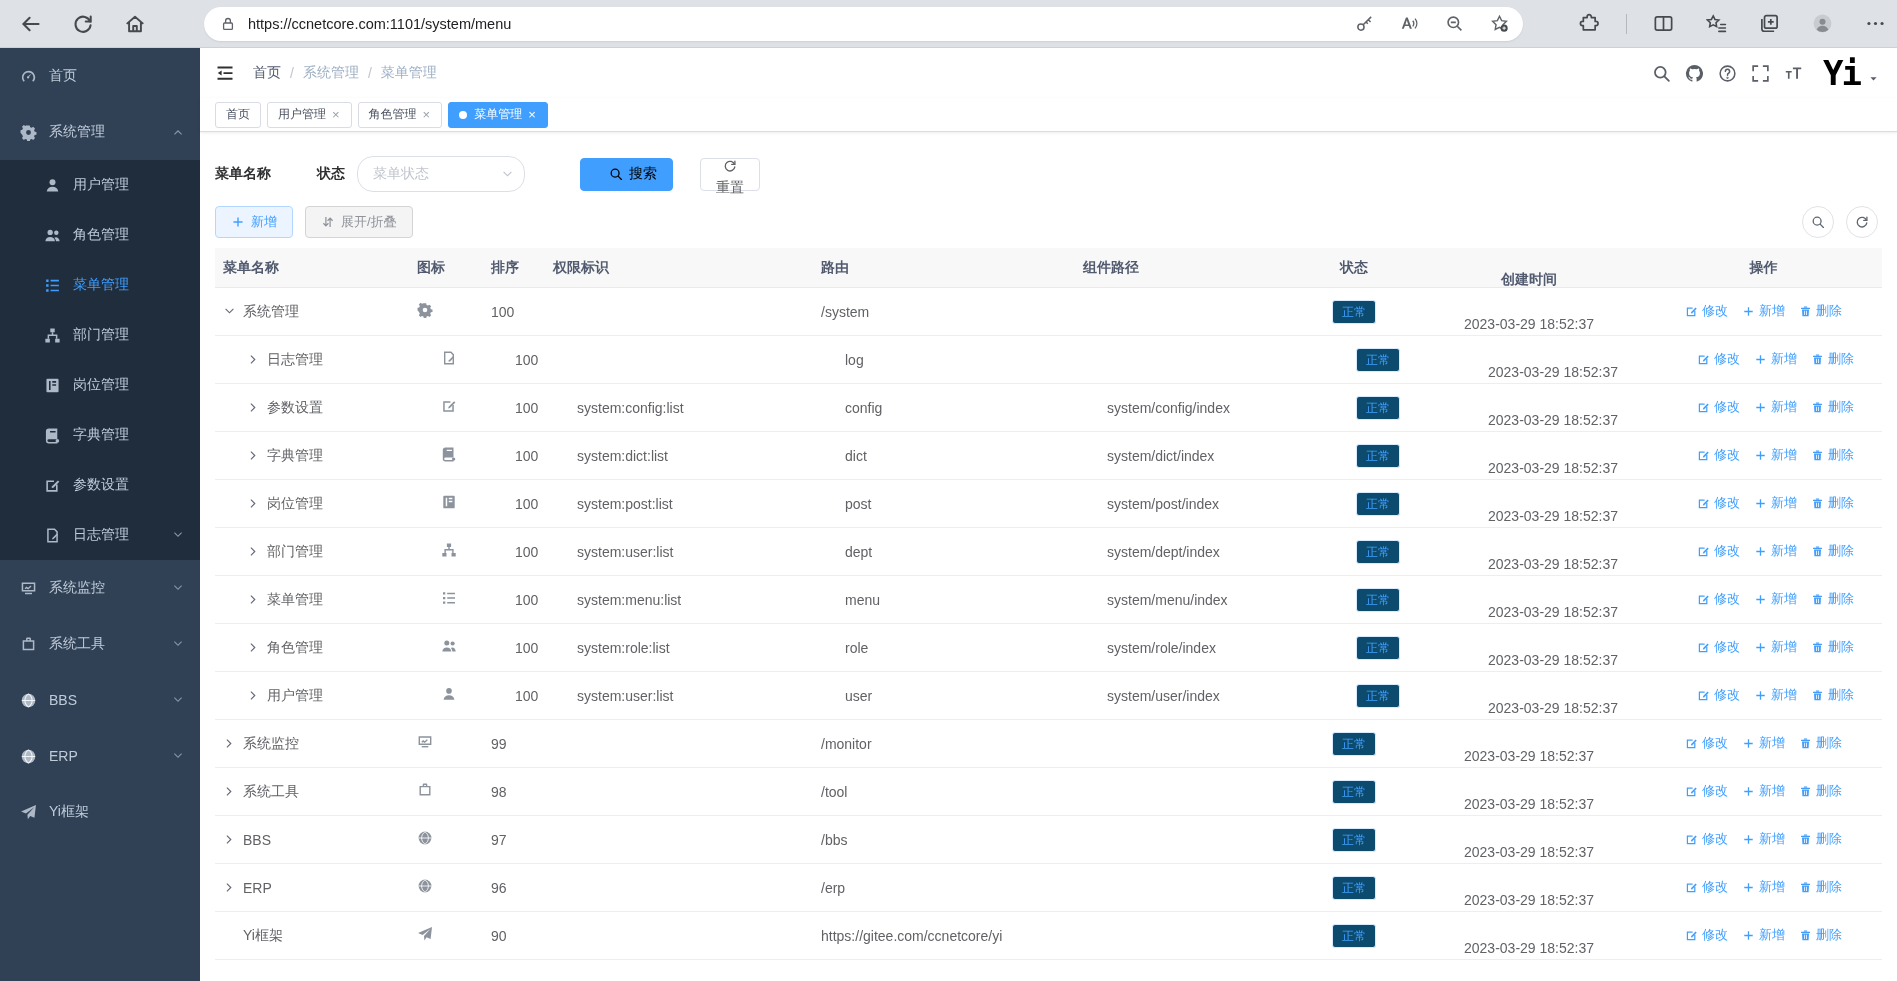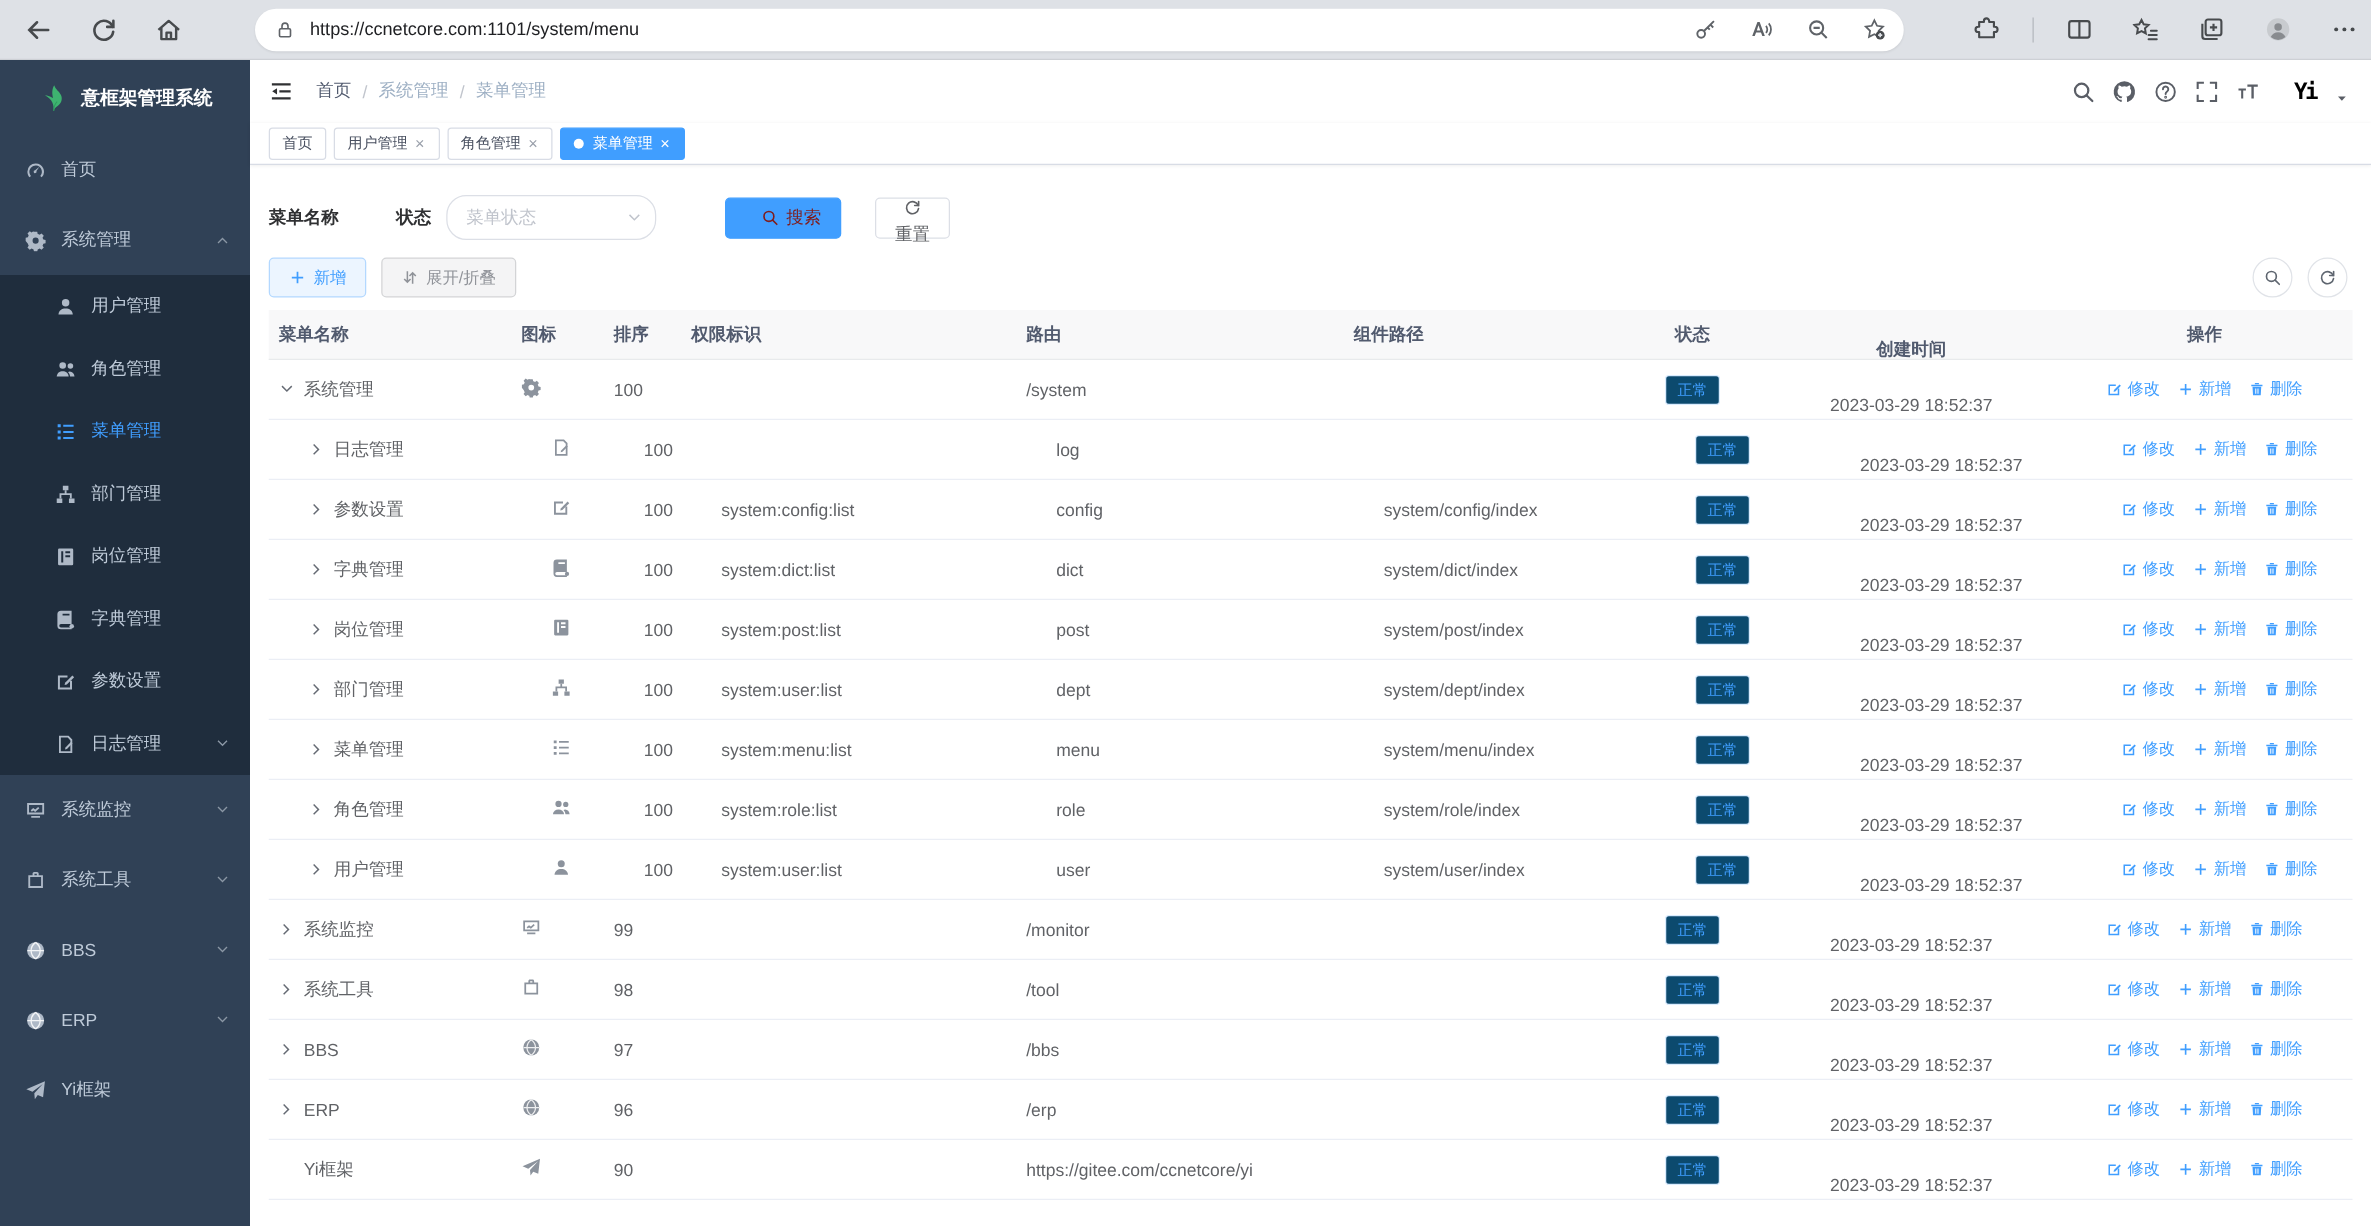--- a/index.html
+++ b/index.html
@@ -50,21 +50,21 @@
   .app-header{height:50px;display:flex;align-items:center;padding:0 18px 0 15px;background:#fff;}
   .fold-btn{width:20px;height:20px;color:#303133;cursor:pointer;}
   .breadcrumb{display:flex;align-items:center;margin-left:18px;font-size:14px;}
   .bc-item{color:#9eb0c4;cursor:pointer;}
   .bc-item.first{color:#515a6e;}
   .bc-item.last{color:#9eb0c4;cursor:default;}
   .bc-sep{color:#c0c4cc;margin:0 9px;}
   .header-icons{margin-left:auto;display:flex;align-items:center;}
   .hd-ic{width:19px;height:19px;color:#5a5e66;margin-left:14px;cursor:pointer;}
   .hd-logo{height:32px;min-width:32px;margin-left:20px;display:flex;align-items:center;justify-content:center;
-    color:#000;font-weight:900;font-size:18px;letter-spacing:-2px;cursor:pointer;
+    color:#000;font-weight:900;font-size:34px;letter-spacing:-2px;cursor:pointer;
     font-family:"DejaVu Sans Mono",monospace;}
   .hd-caret{width:11px;height:11px;color:#5a5e66;margin-left:8px;margin-top:10px;cursor:pointer;}
 
   
   .tabs-bar{height:34px;display:flex;align-items:center;gap:6px;padding:0 15px;
     border-bottom:1px solid #d8dce5;box-shadow:0 1px 3px rgba(0,0,0,.08);}
   .tab{height:26px;display:flex;align-items:center;gap:5px;padding:0 10px;
     border:1px solid #d8dce5;border-radius:3px;background:#fff;color:#495060;
     font-size:12px;cursor:pointer;white-space:nowrap;}
   .tab .x{font-size:13px;color:#9aa0ab;line-height:1;cursor:pointer;padding:0 1px;}
@@ -81,21 +81,21 @@
   .f-input::placeholder{color:#c0c4cc;}
   .f-select{width:168px;height:36px;border:1px solid #dcdfe6;border-radius:16px;
     display:flex;align-items:center;padding:0 10px 0 15px;cursor:pointer;margin-right:55px;}
   .f-select .ph{font-size:14px;color:#c0c4cc;flex:1;}
   .f-select .arr{width:13px;height:13px;color:#c0c4cc;}
   .gap-status{margin-left:34px;}
   .btn{height:33px;border-radius:4px;border:1px solid #dcdfe6;background:#fff;
     display:inline-flex;align-items:center;gap:6px;padding:0 15px;font-size:14px;
     color:#606266;cursor:pointer;font-family:inherit;}
   .btn .icon{width:14px;height:14px;}
-  .btn-primary{background:var(--accent);border-color:var(--accent);color:#7f1d1d;padding-left:28px;}
+  .btn-primary{background:var(--accent);border-color:var(--accent);color:#000000;padding-left:28px;}
   .btn-reset{margin-left:27px;flex-direction:column;}
   .toolbar-row{display:flex;align-items:center;margin-top:14px;}
   .btn-add{height:32px;background:#ecf5ff;border-color:#b3d8ff;color:var(--accent);font-size:13px;}
   .btn-expand{height:32px;background:#f4f4f5;border-color:#d3d4d6;color:#909399;font-size:13px;margin-left:12px;}
   .tool-circles{margin-left:auto;display:flex;gap:12px;padding-right:4px;}
   .circle-btn{width:32px;height:32px;border-radius:50%;border:1px solid #e0e3e8;
     display:flex;align-items:center;justify-content:center;color:#5f6670;cursor:pointer;background:#fff;}
   .circle-btn .icon{width:14px;height:14px;}
 
   
@@ -225,29 +225,20 @@
           <path d="M8 1a7 7 0 0 1 7 7 7 7 0 0 1-7 7c-1.6 0-2.9-.35-4.3-1.3L1 15l.9-3.3A7 7 0 0 1 8 1z" fill="#1b9de2"></path>
           <path d="M5.6 3.1l2.3.9v5.3l2.4-1.4 2.2 1.1-4.6 2.8-2.3-1.3z" fill="#fff"></path>
         </svg>
       </span>
     </div>
 </div>
 
 <div class="app">
 
   <div class="sidebar">
-    <div class="logo-row">
-      <span class="icon" id="leaf-slot">
-          <svg viewBox="0 0 24 24">
-            <path d="M12 22c0-5-.6-8.1-6.5-11.7 4 .4 6 2.2 6 2.2-.6-2.6-1.2-6 .8-9.5 1.3 3.4 3.5 4.4 4.9 6.9 1.4 2.6.8 6-2.1 8.1-1.8 1.3-3.1 2.4-3.1 4z" fill="#3eb370"></path>
-            <path d="M12 22c0-3 .5-5 2.5-7" stroke="#2e9d5f" stroke-width=".8" fill="none"></path>
-          </svg>
-        </span>
-      <span class="logo-title">意框架管理系统</span>
-    </div>
     <div id="sidebar-menu">
         <div class="side-item">
           <span class="icon m-ic">
             <svg viewBox="0 0 16 16" fill="currentColor">
               <path d="M8 2.6a6.2 6.2 0 0 0-6.2 6.2c0 1.6.6 3.1 1.6 4.2l1.1-1A4.7 4.7 0 1 1 12.7 8.8c0 1.2-.4 2.3-1.2 3.2l1.1 1a6.2 6.2 0 0 0-4.6-10.4z"></path>
               <path d="M10.9 5.1 8.6 8.3a1.1 1.1 0 1 1-1-.6z"></path>
             </svg>
           </span>
           <span>首页</span>
         </div>

